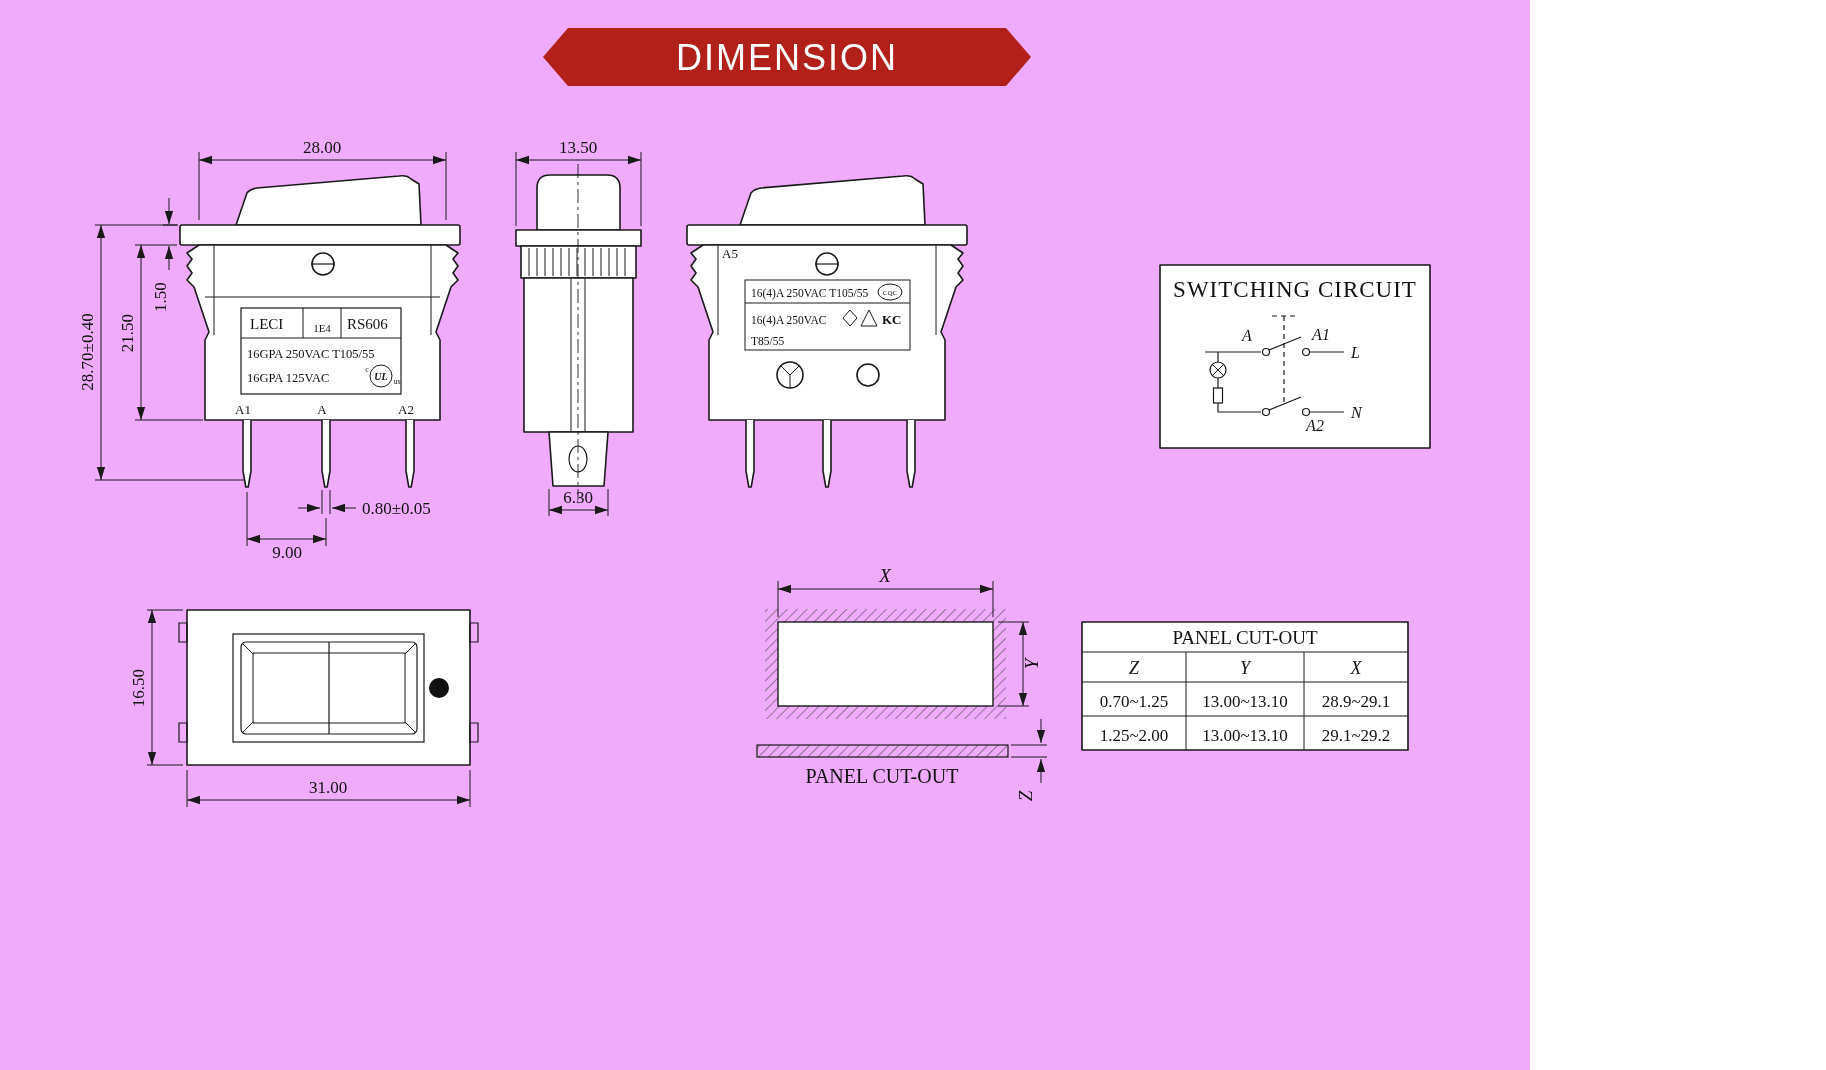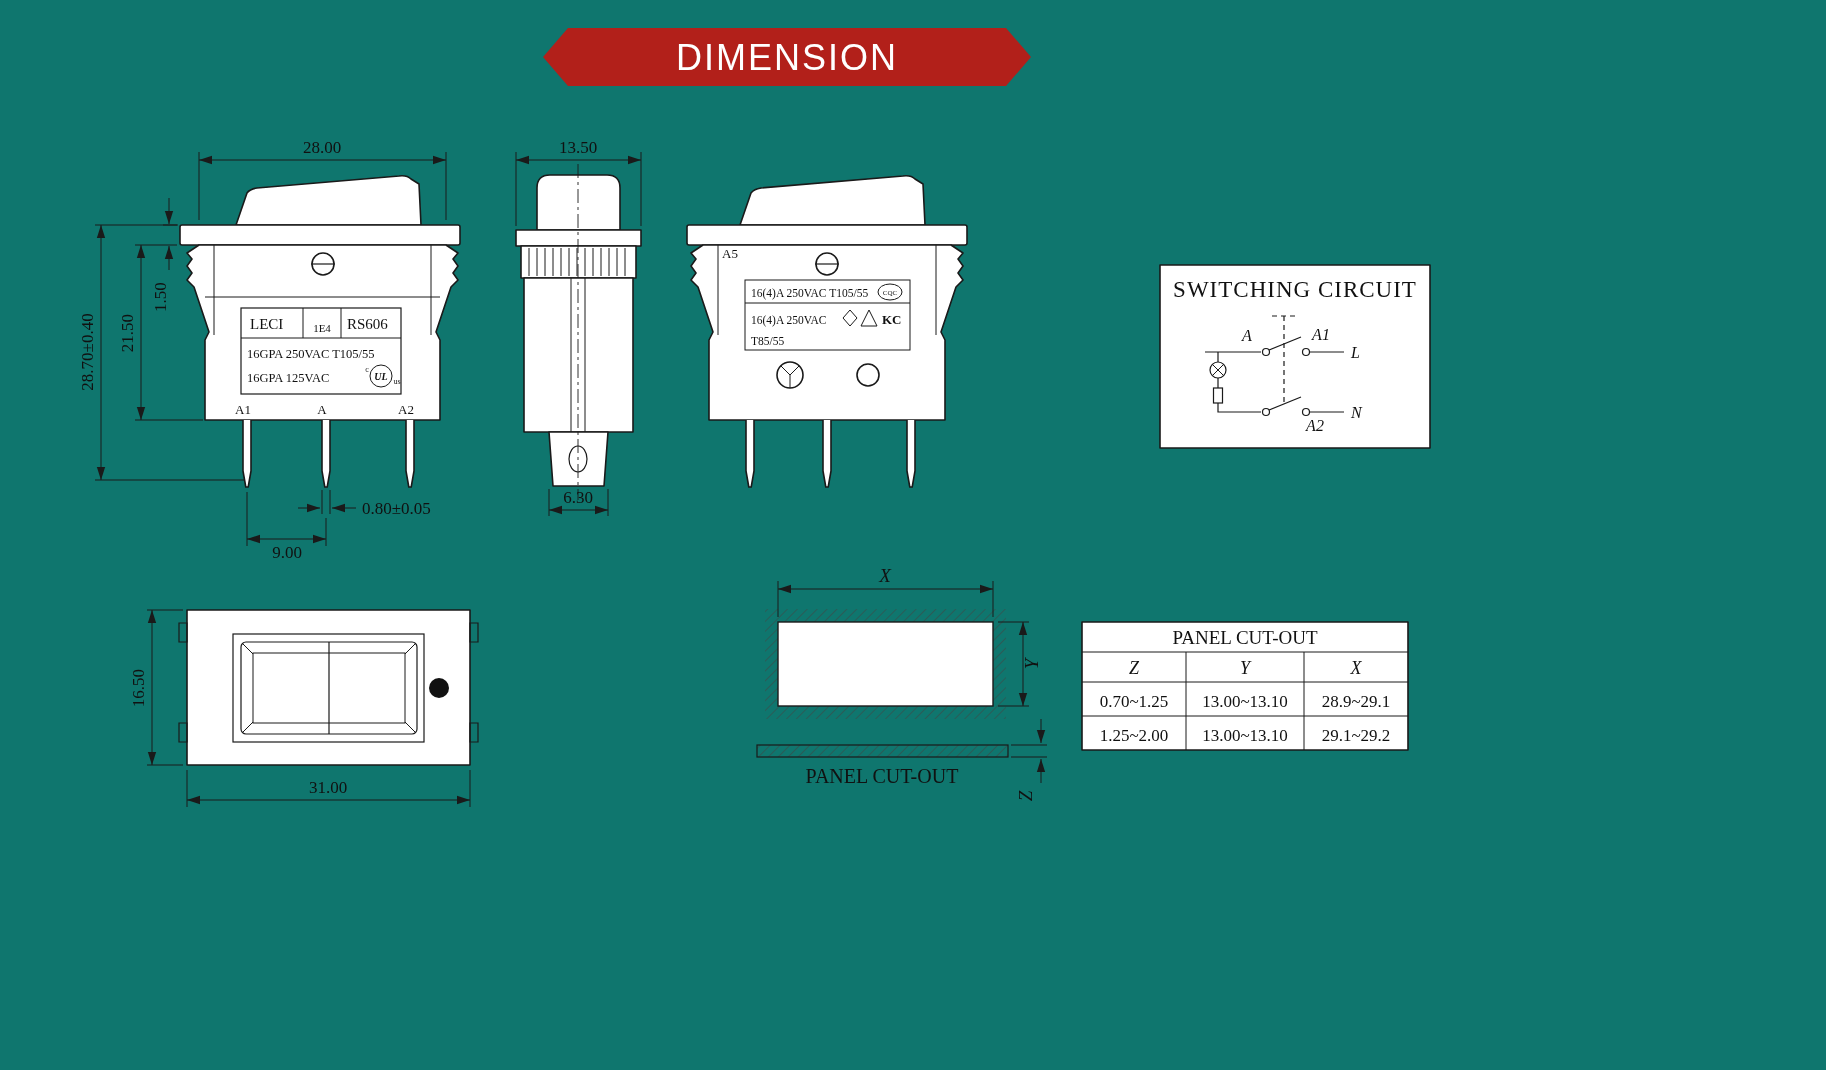--- a/index.html
+++ b/index.html
@@ -1,16 +1,16 @@
 <!DOCTYPE html>
 <html><head>
 <meta charset="utf-8">
 <style>
   html,body{margin:0;padding:0;background:#fff;}
-  .sheet{position:relative;width:1826px;height:1070px;background:#0f766e;overflow:hidden;text-align:center;}
+  .sheet{position:relative;width:1530px;height:1070px;background:#f0abfc;overflow:hidden;text-align:center;}
   svg{display:block;}
   svg text{font-family:"Liberation Serif",serif;fill:#111;}
   .banner-text{font-family:"Liberation Sans",sans-serif;font-size:36px;fill:#ffffff;letter-spacing:2px;}
   .olf{fill:#ffffff;stroke:#1a1a1a;stroke-width:1.6;stroke-linejoin:round;}
   .thin{fill:none;stroke:#1a1a1a;stroke-width:1;}
   .med{fill:none;stroke:#1a1a1a;stroke-width:1.2;}
   .dl{fill:none;stroke:#1a1a1a;stroke-width:1;}
   .cl{fill:none;stroke:#1a1a1a;stroke-width:0.9;stroke-dasharray:14 4 3 4;}
   .dash{fill:none;stroke:#1a1a1a;stroke-width:1.2;stroke-dasharray:5 4;}
   .dt{font-size:17px;}

